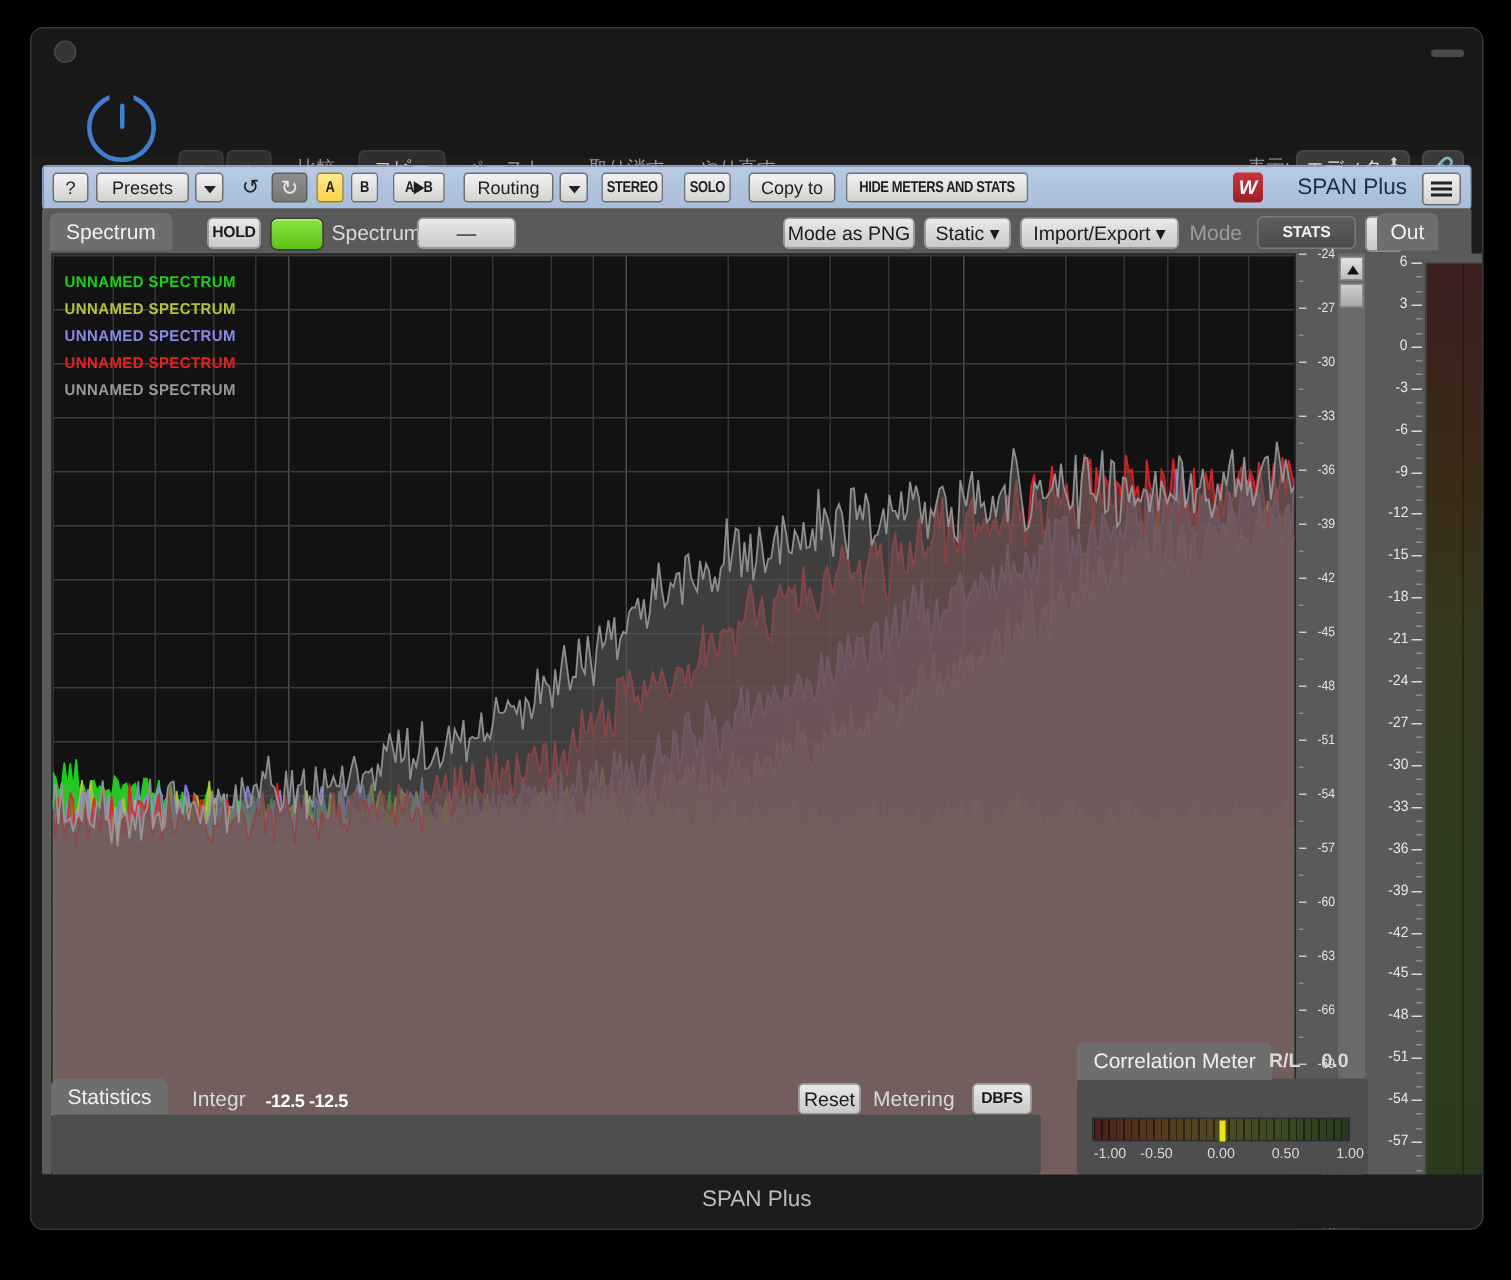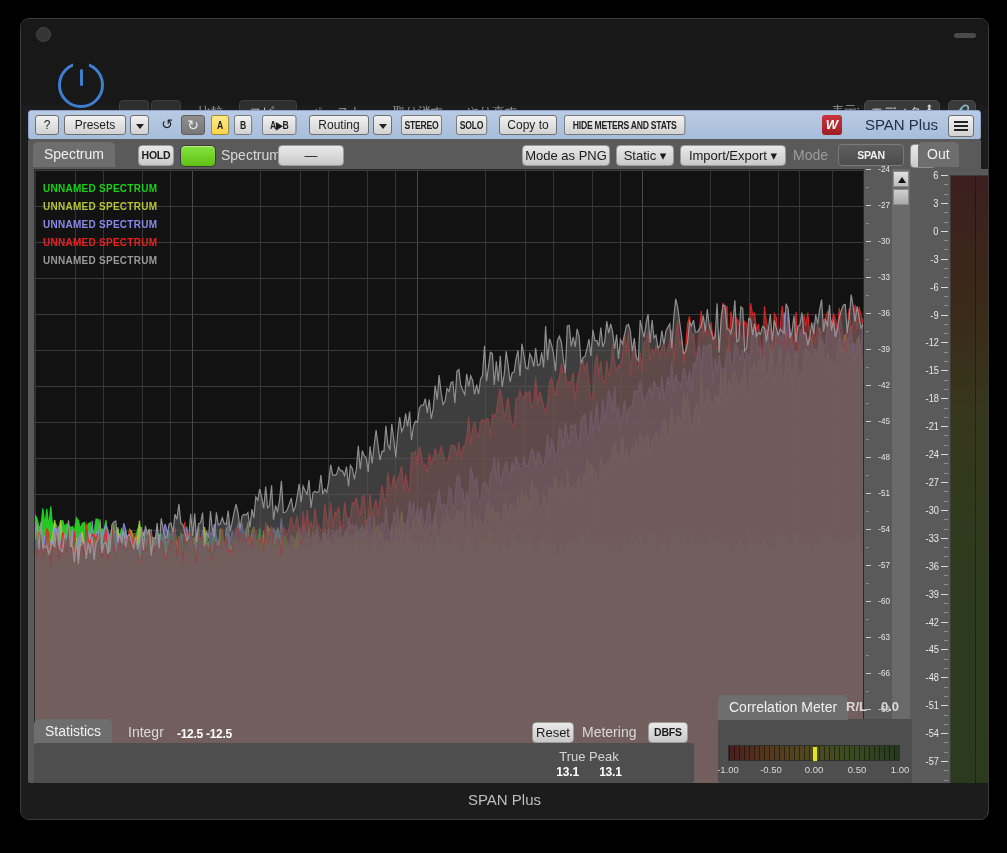--- a/index.html
+++ b/index.html
@@ -222,21 +222,21 @@
         <div class="sbtn" style="left:250px;top:6px;width:66px;height:21px;line-height:19px;font-size:13px;">—</div>
 
         <div class="sbtn" style="left:494px;top:6px;width:88px;height:21px;line-height:19px;font-size:13px;">Mode as PNG</div>
         <div class="sbtn" style="left:588px;top:6px;width:58px;height:21px;line-height:19px;font-size:13px;">
           <span>Static</span><span> ▾</span>
         </div>
         <div class="sbtn" style="left:652px;top:6px;width:106px;height:21px;line-height:19px;font-size:13px;">
           <span>Import/Export</span><span> ▾</span>
         </div>
         <div class="slabel dim" style="left:765px;top:8px;">Mode</div>
-        <div class="sbtn cond dk" style="left:810px;top:5px;width:66px;height:22px;line-height:20px;">SPAN</div>
+        <div class="sbtn cond dk" style="left:810px;top:5px;width:66px;height:22px;line-height:20px;">STATS</div>
         <div class="gear" style="left:882px;top:5px;">⚙</div>
 
         <div class="outtab" style="left:890px;">Out</div>
       </div>
 
       <div class="analyzer">
         <div id="grid">
             <div class="grid-v" style="left: 0px; background: rgb(52, 52, 52);"></div>
             <div class="grid-v" style="left: 39.6px; background: rgb(52, 52, 52);"></div>
             <div class="grid-v" style="left: 67.7px; background: rgb(52, 52, 52);"></div>
@@ -511,41 +511,33 @@
         <div class="tabtag" style="left:0;top:0;">Statistics</div>
         <div class="slabel" style="left:94px;top:5px;font-size:14px;">Integr</div>
         <div class="ivalue" style="left:143px;top:8px;">-12.5</div>
         <div class="ivalue" style="left:172px;top:8px;">-12.5</div>
 
         <div class="sbtn" style="left:498px;top:3px;width:42px;height:21px;line-height:19px;font-size:13px;">Reset</div>
         <div class="slabel" style="left:548px;top:5px;font-size:14px;">Metering</div>
         <div class="sbtn cond" style="left:614px;top:3px;width:40px;height:21px;line-height:19px;">DBFS</div>
 
         <div class="statpanel">
-          <div class="statcell" style="left:460px;top:6px;width:190px;">
-            <div class="t">True Peak</div>
-            <div class="v">
-              <span>13.1</span>
-              <span style="width:14px"></span>
-              <span>13.1</span>
-            </div>
-          </div>
         </div>
       </div>
 
       <div class="corrpanel">
         <div class="tabtag" style="left:0;top:-24px;">Correlation Meter</div>
         <div class="slabel" style="left:128px;top:-20px;font-size:13px;font-weight:bold;">R/L</div>
         <div class="slabel" style="left:163px;top:-20px;font-size:13px;font-weight:bold;">0.0</div>
         <div class="corrbar">
           <div class="corrstripes"></div>
           <div class="corrneedle" id="corr-needle" style="left: 84px;"></div>
         </div>
         <div id="corr-ticks">
-            <div class="corrtick" style="left: 10px;">-1.00</div>
+            <div class="corrtick" style="left: 22px;">-1.00</div>
             <div class="corrtick" style="left: 53px;">-0.50</div>
             <div class="corrtick" style="left: 96px;">0.00</div>
             <div class="corrtick" style="left: 139px;">0.50</div>
             <div class="corrtick" style="left: 182px;">1.00</div>
           </div>
       </div>
 
     </div>
 
     <div class="footer">

